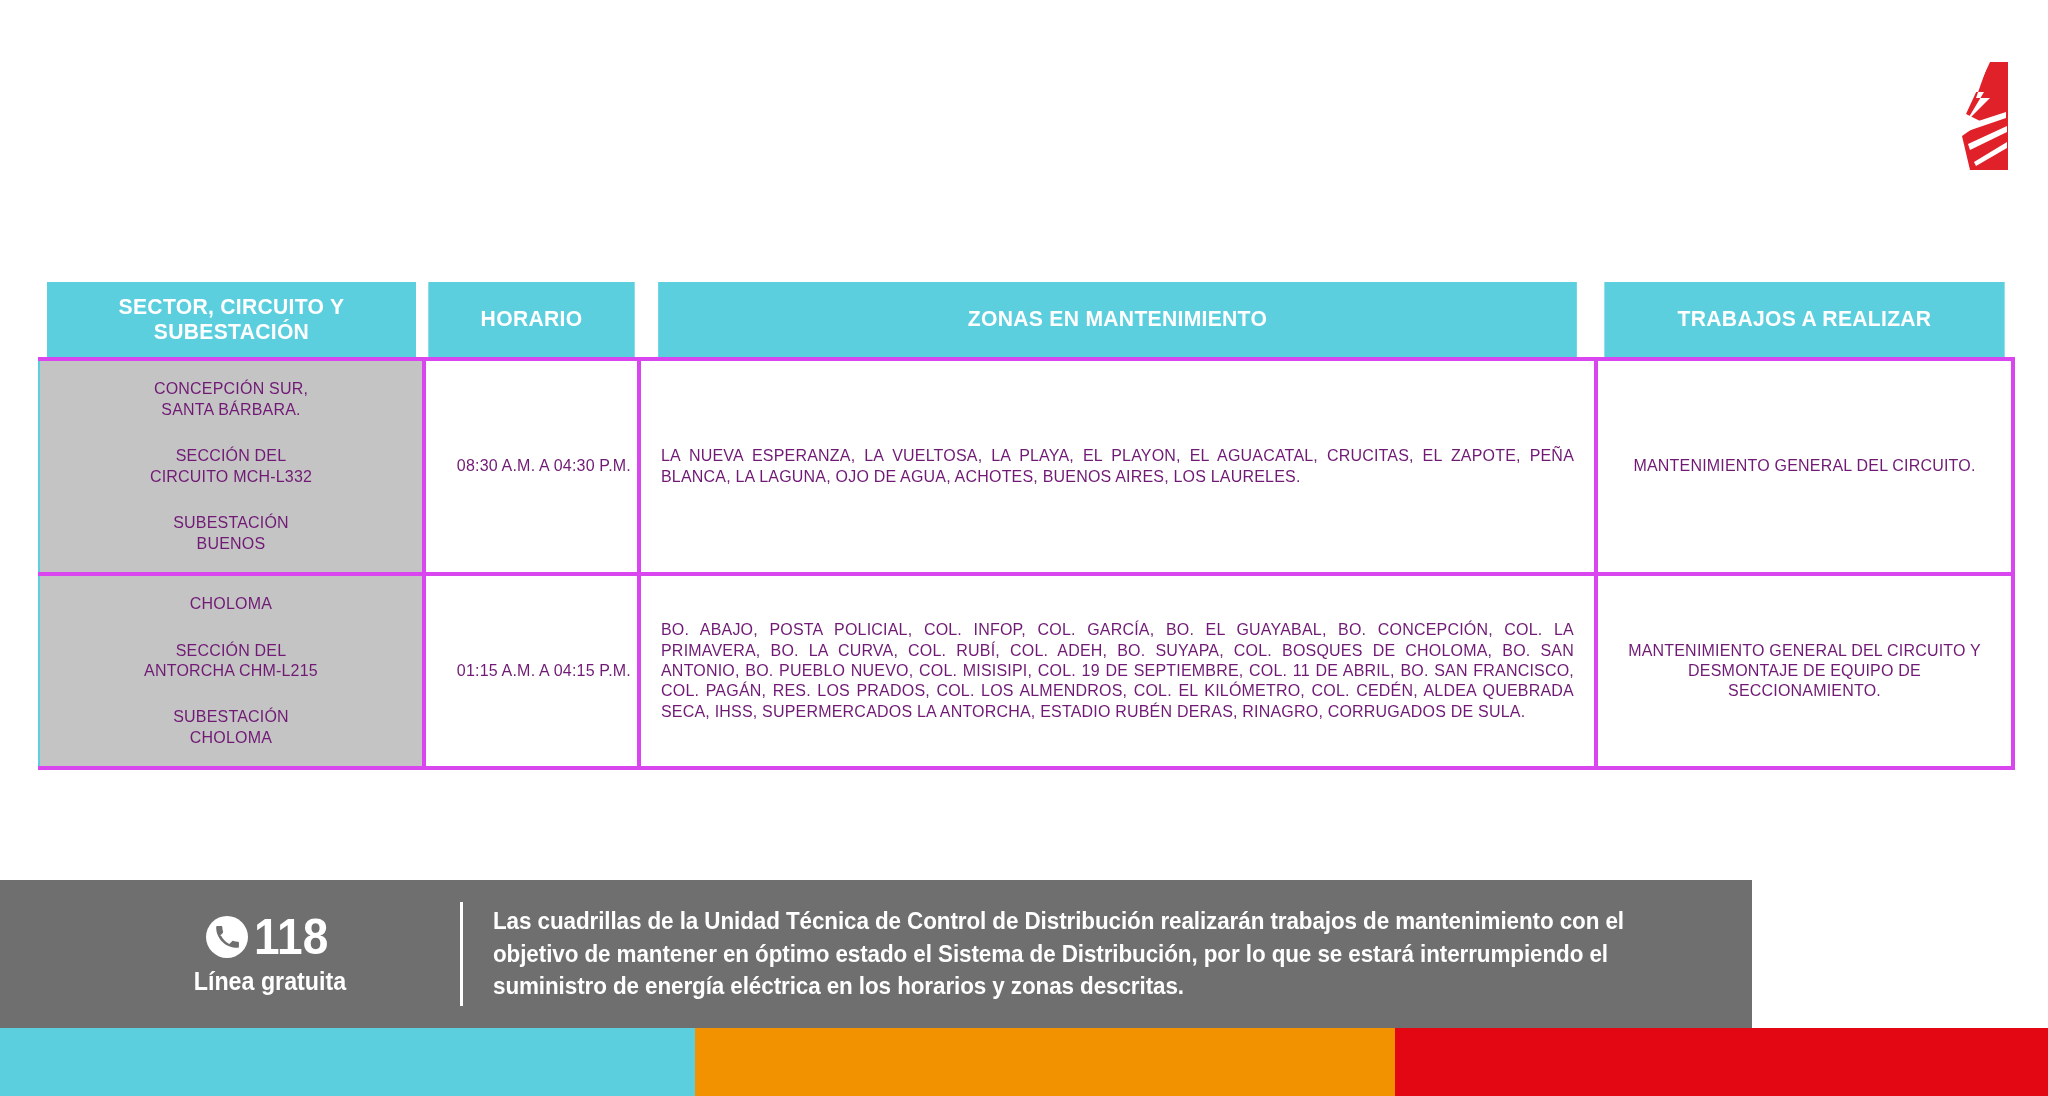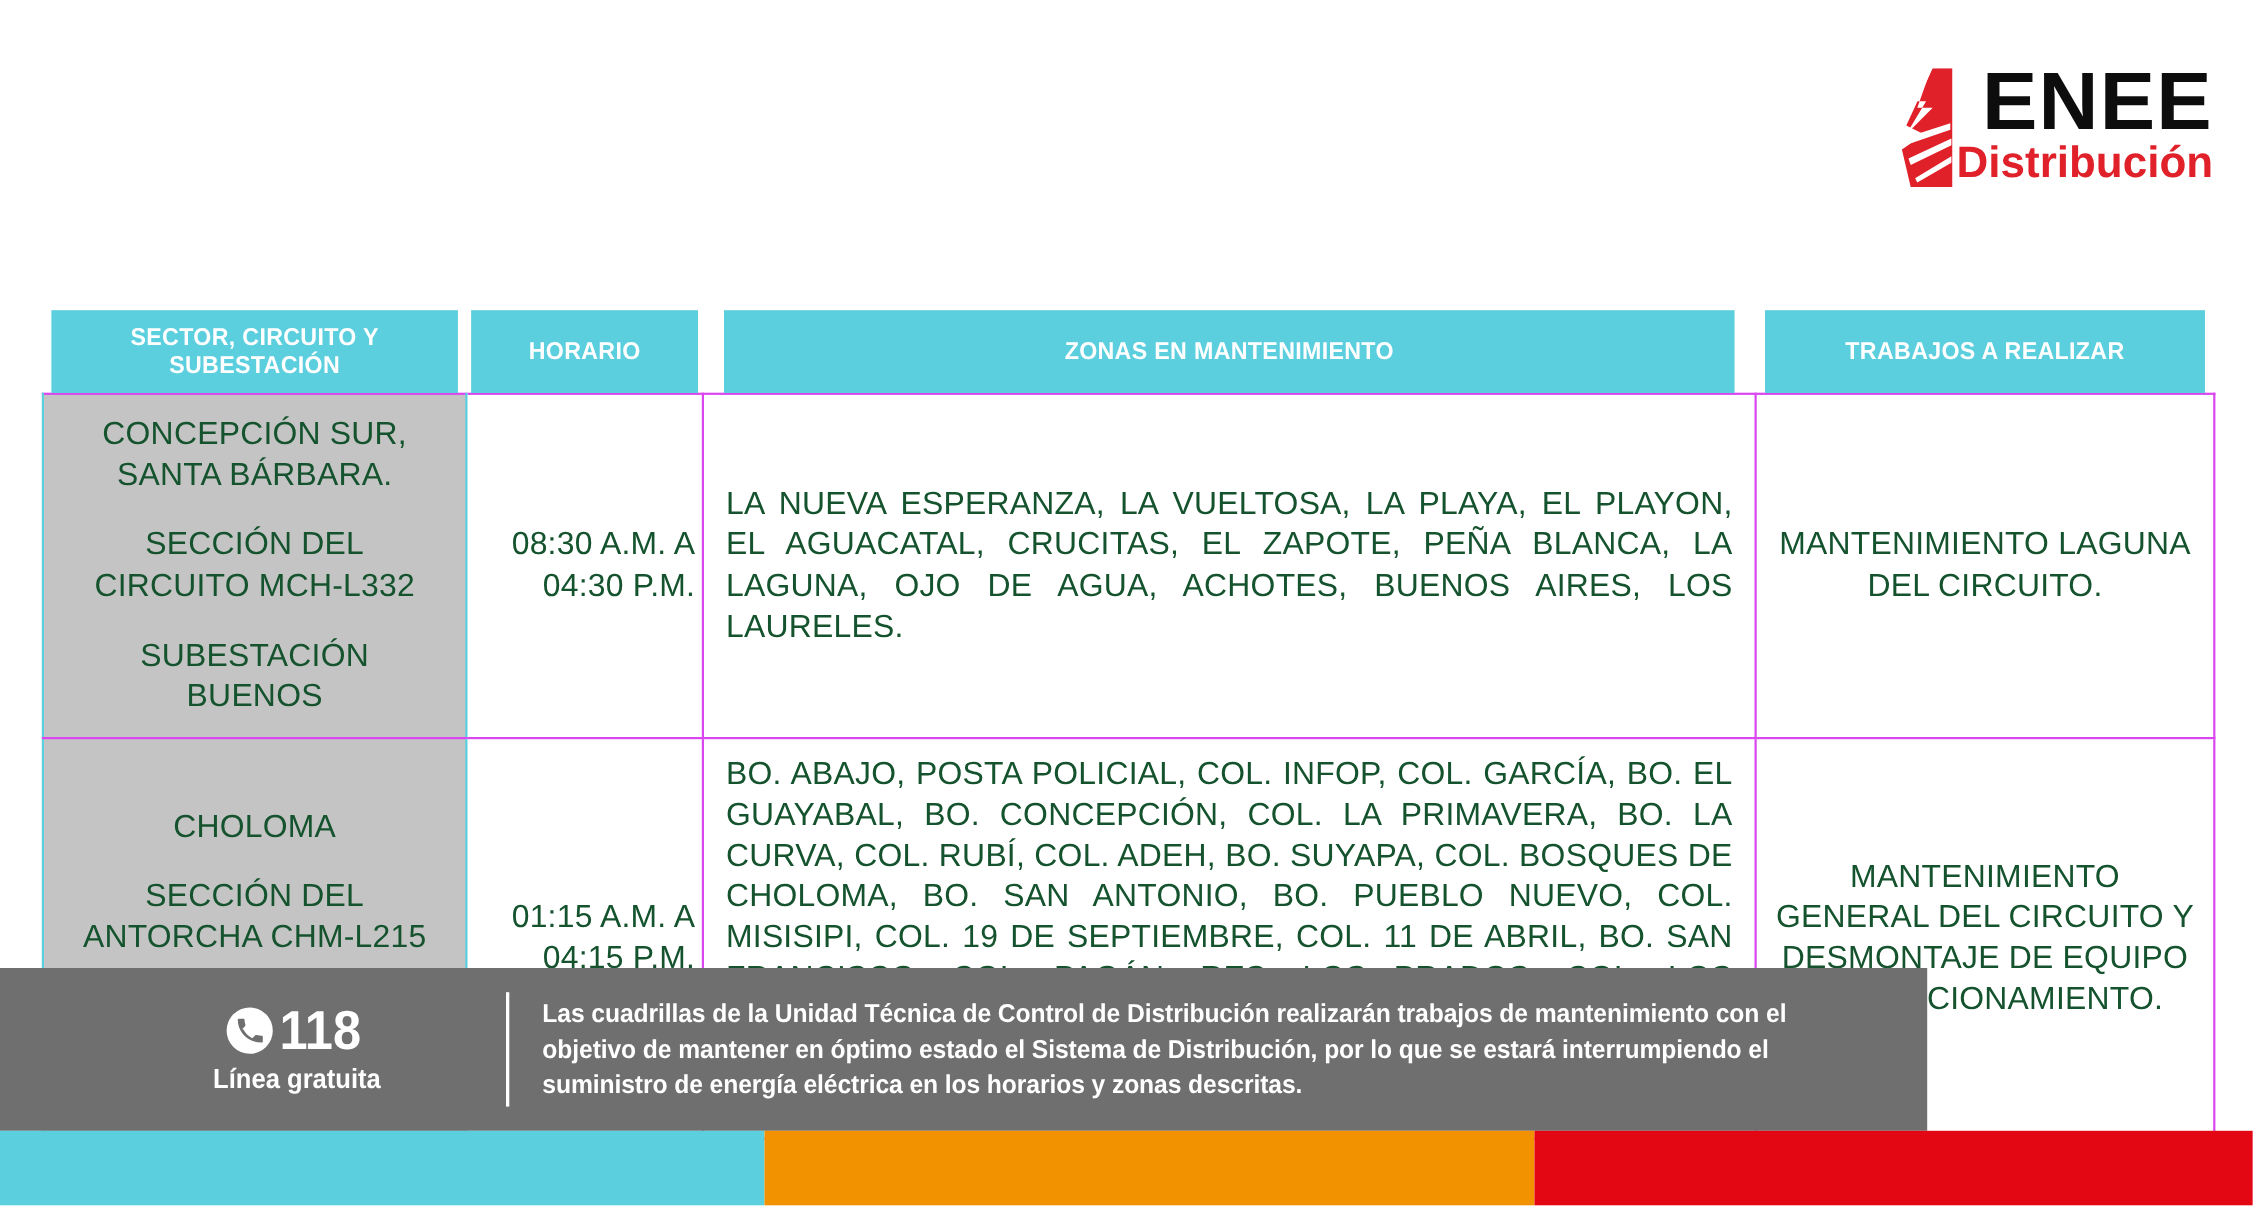--- a/index.html
+++ b/index.html
@@ -139,24 +139,24 @@
     transform: scaleX(0.96);
     border: none;
   }
 
   col.c-sector { width: 385px; }
   col.c-horario { width: 215px; }
   col.c-zonas { width: 957px; }
   col.c-trabajos { width: 417px; }
 
   tbody td {
-    border: 2px solid #d946ef;
+    border: 4px solid #d946ef;
     vertical-align: middle;
-    font-size: 29px;
-    color: #14532d;
+    font-size: 16px;
+    color: #701a75;
     line-height: 1.28;
     background: #ffffff;
     font-weight: 400;
     letter-spacing: 0.2px;
   }
 
   td.sector {
     background: #c4c4c4;
     text-align: center;
     padding: 18px 12px;
@@ -284,24 +284,20 @@
 
     <div class="logo">
       <div class="logo-mark">
         <svg width="48" height="108" viewBox="0 0 48 108" xmlns="http://www.w3.org/2000/svg">
           <path d="M30 0 H48 V108 H10 L2 74 L22 60 L6 52 Z" fill="#e0212a"></path>
           <path d="M28 2 L10 30 L24 30 L6 60 L30 36 L16 36 Z" fill="#ffffff"></path>
           <path d="M3 64 L46 50 L46 56 L5 70 Z" fill="#ffffff"></path>
           <path d="M8 82 L47 64 L47 70 L10 88 Z" fill="#ffffff"></path>
           <path d="M14 100 L47 80 L47 86 L16 104 Z" fill="#ffffff"></path>
         </svg>
-      </div>
-      <div class="logo-text-wrap">
-        <div class="logo-enee">ENEE</div>
-        <div class="logo-dist">Distribución</div>
       </div>
     </div>
   </div>
 
   <div class="table-wrap">
     <table class="notice">
       <colgroup>
         <col class="c-sector">
           <col class="c-horario">
           <col class="c-zonas">
@@ -323,21 +319,21 @@
             <span class="ln">SANTA BÁRBARA.</span>
             <span class="sp"></span>
             <span class="ln">SECCIÓN DEL</span>
             <span class="ln">CIRCUITO MCH-L332</span>
             <span class="sp"></span>
             <span class="ln">SUBESTACIÓN</span>
             <span class="ln">BUENOS</span>
           </td>
           <td class="horario">08:30 A.M. A 04:30 P.M.</td>
           <td class="zonas">LA NUEVA ESPERANZA, LA VUELTOSA, LA PLAYA, EL PLAYON, EL AGUACATAL, CRUCITAS, EL ZAPOTE, PEÑA BLANCA, LA LAGUNA, OJO DE AGUA, ACHOTES, BUENOS AIRES, LOS LAURELES.</td>
-          <td class="trabajos">MANTENIMIENTO LAGUNA DEL CIRCUITO.</td>
+          <td class="trabajos">MANTENIMIENTO GENERAL DEL CIRCUITO.</td>
         </tr>
 
         <tr>
           <td class="sector">
             <span class="ln">CHOLOMA</span>
             <span class="sp"></span>
             <span class="ln">SECCIÓN DEL</span>
             <span class="ln">ANTORCHA  CHM-L215</span>
             <span class="sp"></span>
             <span class="ln">SUBESTACIÓN</span>

